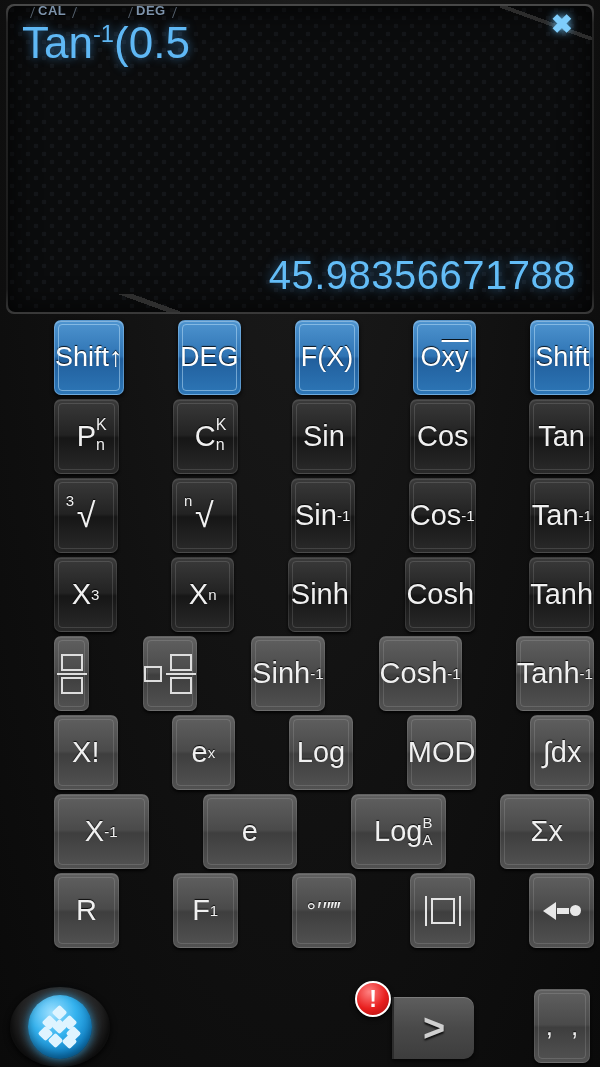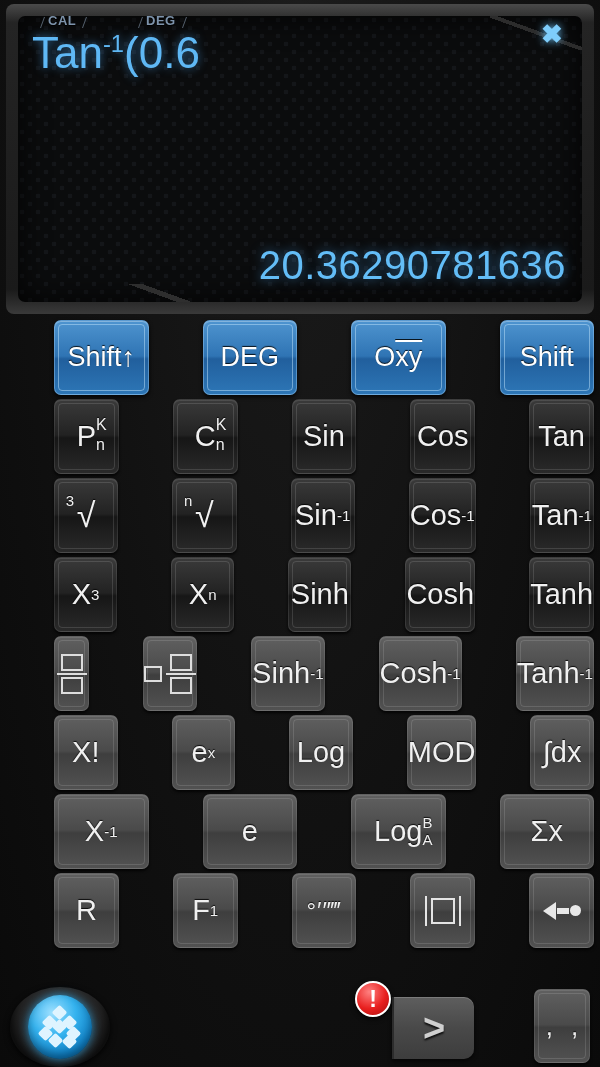--- a/index.html
+++ b/index.html
@@ -11,21 +11,21 @@
   }
   #app {
     position:relative; width:600px; height:1067px;
     background:
       radial-gradient(ellipse at 50% 0%, #1c1c1c 0%, #111 55%, #0a0a0a 100%);
   }
 
   
   .display-wrap {
     position:absolute; left:6px; top:4px; width:588px; height:310px;
-    padding:12px;
+    padding:2px;
     border-radius:8px;
     background:linear-gradient(180deg,#4a4a4a 0%,#242424 6%,#1a1a1a 92%,#3a3a3a 100%);
   }
   .display {
     position:relative; width:100%; height:100%;
     border-radius:7px;
     background-color:#0b0c0d;
     background-image:
       radial-gradient(circle at 4px 4px, #141619 2.2px, transparent 2.6px),
       radial-gradient(circle at 12px 12px, #141619 2.2px, transparent 2.6px);
@@ -227,38 +227,42 @@
         <span class="tab-slash" style="left:122px;"></span>
         <span class="tab deg">DEG</span>
         <span class="tab-slash" style="left:166px;"></span>
       </div>
       <div class="corner-cut"></div>
       <div class="bottom-cut"></div>
 
       <div class="close-btn">✖</div>
 
       <div class="expr">
-        <span>Tan</span><sup>-1</sup><span>(0.6</span>
-      </div>
-
-      <div class="result">20.36290781636</div>
+        <span>Tan</span><sup>-1</sup><span>(0.5</span>
+      </div>
+
+      <div class="result">45.98356671788</div>
     </div>
   </div>
 
   <div class="keypad">
 
     <div class="krow">
       <div class="key blue">
           <span class="inner-border"></span>
           <span>Shift</span>
           <span>↑</span>
         </div>
       <div class="key blue">
           <span class="inner-border"></span>
           <span>DEG</span>
+        </div>
+      <div class="key blue">
+          <span class="inner-border"></span>
+          <span>F(X)</span>
         </div>
       <div class="key blue">
           <span class="inner-border"></span>
           <span>O</span>
           <span class="ovl">xy</span>
         </div>
       <div class="key blue">
           <span class="inner-border"></span>
           <span>Shift</span>
         </div>

